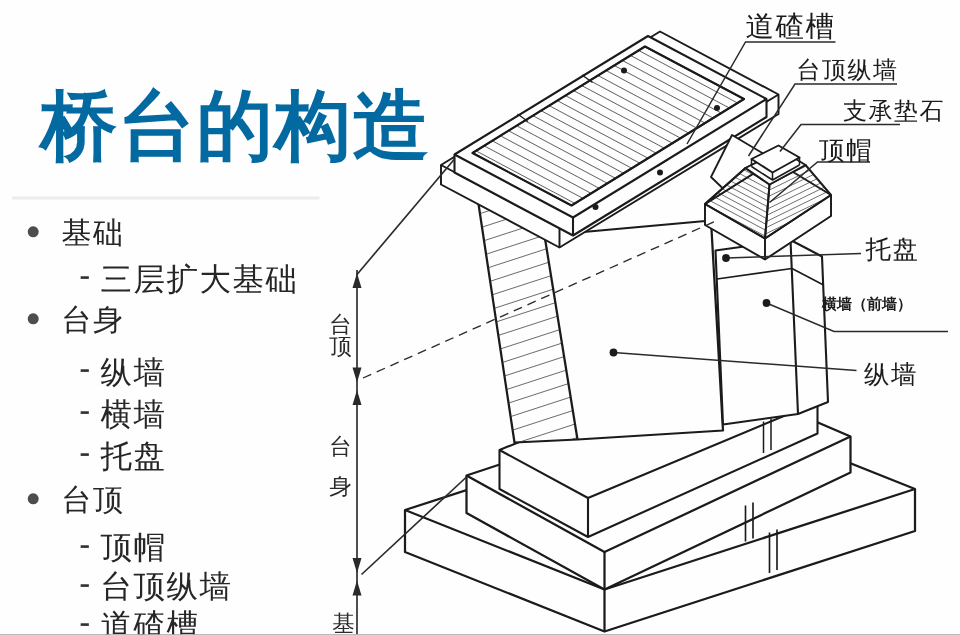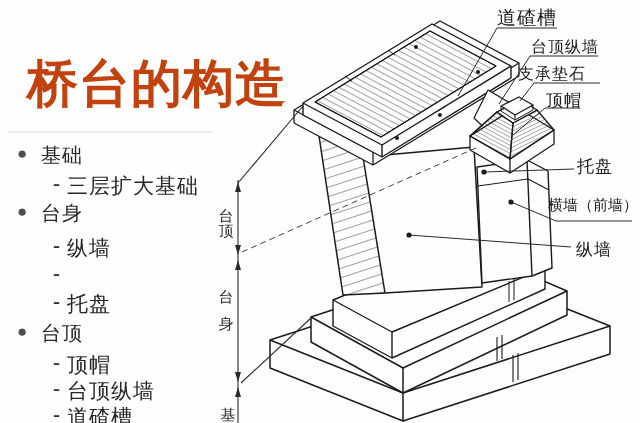--- a/index.html
+++ b/index.html
@@ -6,21 +6,21 @@
   .stage {
     position:relative; width:640px; height:423px; margin:0 auto;
     background:#fefefe; overflow:hidden;
     font-family:"Liberation Sans", sans-serif;
     -webkit-font-smoothing:antialiased;
   }
   .stage * { box-sizing:border-box; white-space:nowrap; }
 
   .title {
     position:absolute; left:27px; top:50px;
-    font-size:51px; font-weight:bold; color:#c2410c; letter-spacing:1px;
+    font-size:51px; font-weight:bold; color:#0369a1; letter-spacing:1px;
     font-family:"Liberation Sans", sans-serif;
   }
   .title-rule {
     position:absolute; left:8px; top:131px; width:205px; height:2px;
     background:#ececec;
   }
 
   .outline { position:absolute; left:0; top:0; width:230px; height:423px;
              font-family:"Liberation Serif", serif; color:#262626; }
   .row { position:absolute; display:flex; align-items:flex-start; }
@@ -180,20 +180,21 @@
     <div class="row" style="left:17px;top:200px;">
       <span class="marker1">●</span>
       <span class="txt1">台身</span>
     </div>
     <div class="row" style="left:53px;top:234px;">
       <span class="marker2">-</span>
       <span class="txt2">纵墙</span>
     </div>
     <div class="row" style="left:53px;top:262px;">
       <span class="marker2">-</span>
+      <span class="txt2">横墙</span>
     </div>
     <div class="row" style="left:53px;top:290px;">
       <span class="marker2">-</span>
       <span class="txt2">托盘</span>
     </div>
     <div class="row" style="left:17px;top:320px;">
       <span class="marker1">●</span>
       <span class="txt1">台顶</span>
     </div>
     <div class="row" style="left:53px;top:351px;">
@@ -205,23 +206,23 @@
       <span class="txt2">台顶纵墙</span>
     </div>
     <div class="row" style="left:53px;top:403px;">
       <span class="marker2">-</span>
       <span class="txt2">道碴槽</span>
     </div>
   </div>
 
   <div class="callout" style="left:497px;top:5px;font-size:19px;">道碴槽</div>
   <div class="callout" style="left:531px;top:37px;font-size:16px;">台顶纵墙</div>
-  <div class="callout" style="left:518px;top:64px;font-size:16px;">支承垫石</div>
+  <div class="callout" style="left:562px;top:64px;font-size:16px;">支承垫石</div>
   <div class="callout" style="left:546px;top:89px;font-size:17px;">顶帽</div>
   <div class="callout" style="left:577px;top:155px;font-size:17px;">托盘</div>
-  <div class="callout" style="left:548px;top:196px;font-size:15px;letter-spacing:0;">横墙（前墙）</div>
+  <div class="callout" style="left:548px;top:196px;font-size:10px;letter-spacing:0;font-weight:bold;">横墙（前墙）</div>
   <div class="callout" style="left:576px;top:238px;font-size:17px;">纵墙</div>
 
   <div class="dim-label" style="left:216px;top:196px;letter-spacing:17px;">台顶</div>
   <div class="dim-label" style="left:216px;top:277px;letter-spacing:27px;">台身</div>
   <div class="dim-label" style="left:218px;top:395px;">基</div>
 
 </div>
 
 </body></html>

